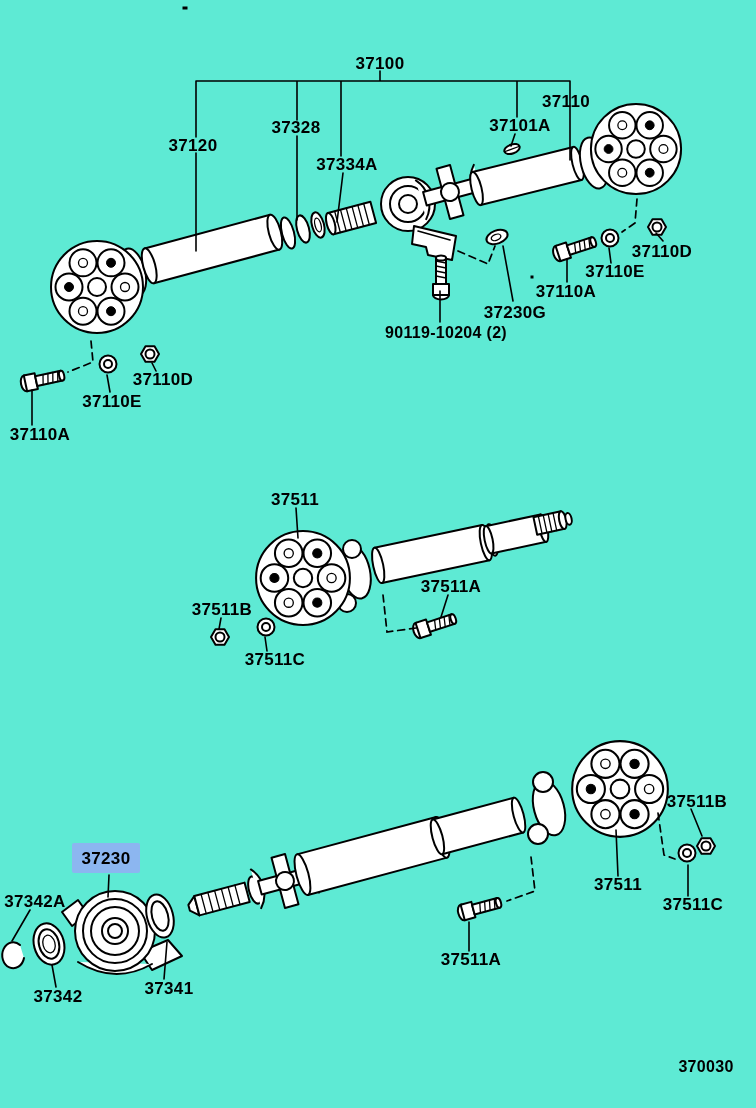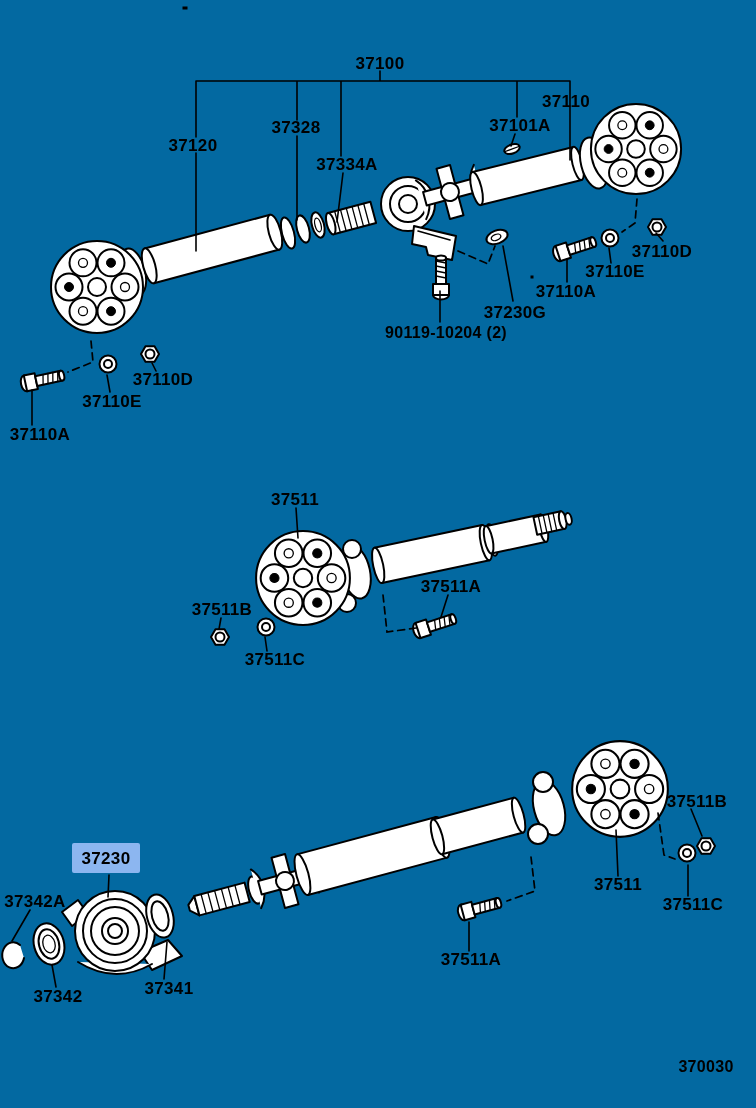--- a/index.html
+++ b/index.html
@@ -1,16 +1,16 @@
 <!DOCTYPE html>
 <html><head>
 <meta charset="utf-8">
 <style>
   html,body{margin:0;padding:0;background:#fff;}
-  .stage{position:relative;width:756px;height:1108px;background:#0369a1;overflow:hidden;}
+  .stage{position:relative;width:756px;height:1108px;background:#5eead4;overflow:hidden;}
   svg{display:block;}
   .lbl{font-family:"Liberation Sans",sans-serif;font-weight:700;font-size:17px;letter-spacing:.3px;fill:#000;}
   .lbl-sm{font-size:16px;}
   .part{fill:#fff;stroke:#000;stroke-width:2;stroke-linejoin:round;stroke-linecap:round;}
   .thin{stroke-width:1.3;}
   .dark{fill:#000;stroke:#000;stroke-width:1;}
   .leader{stroke:#000;stroke-width:1.6;fill:none;stroke-linecap:round;}
   .dash{stroke:#000;stroke-width:1.7;fill:none;stroke-dasharray:7 5;stroke-linecap:round;}
 </style>
 </head>

